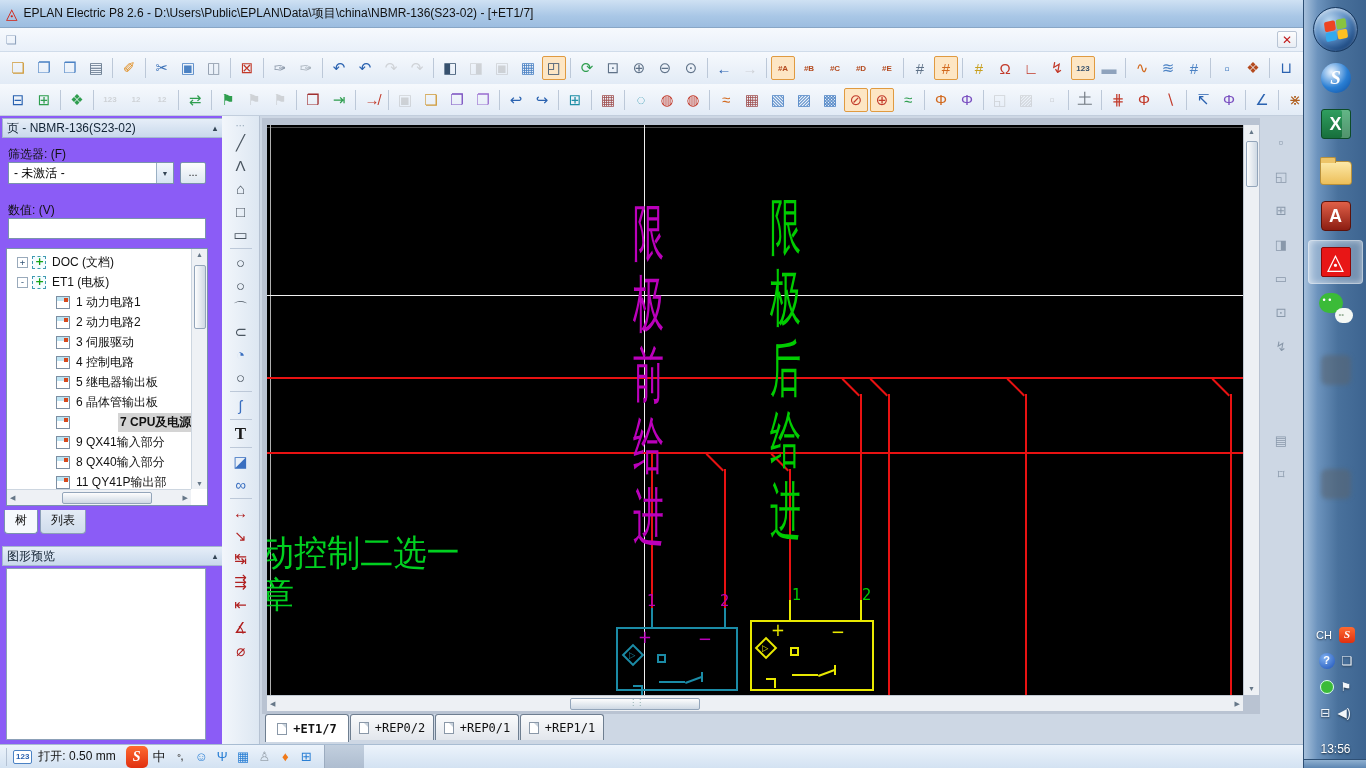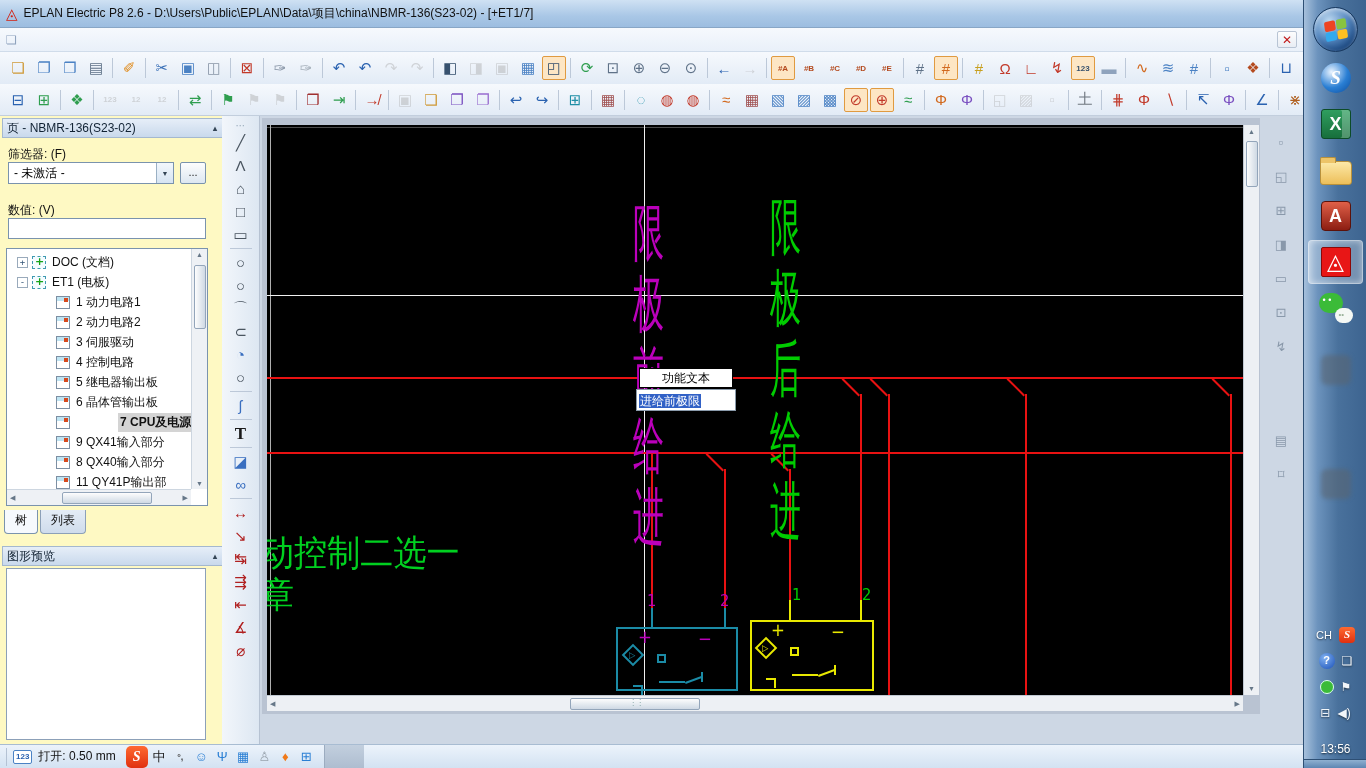--- a/index.html
+++ b/index.html
@@ -31,21 +31,21 @@
   .tbrow2 { top:84px; border-bottom:1px solid #c2cedd; }
   .tb-btn { width:24px; height:24px; display:inline-flex; align-items:center; justify-content:center;
     font-size:15px; border:1px solid transparent; border-radius:2px; margin:0 1px; flex:none; }
   .tb-btn.tiny { font-size:8px; font-weight:bold; letter-spacing:0; }
   .tb-btn.dis { opacity:.4; filter:grayscale(1); }
   .tb-btn.pressed { background:#fde6c4; border-color:#e09a40; }
   .tb-sep { display:inline-block; width:1px; height:20px; background:#bcc8d8; margin:0 3px; flex:none; }
 
   
   .dock { position:absolute; left:0; top:116px; width:246px; bottom:24px;
-    background:#fef9c3; border-right:1px solid #9cacc0; }
+    background:#8b5cf6; border-right:1px solid #9cacc0; }
   .panel-header { position:absolute; left:2px; right:2px; height:20px;
     background:linear-gradient(#e6eef8,#c9d9ec); border:1px solid #a4b8cf;
     font-size:12px; color:#123; display:flex; align-items:center; padding:0 4px; }
   .ph-btns { margin-left:auto; display:flex; gap:5px; }
   .ph-btn { font-size:9px; color:#345; width:12px; text-align:center; }
   .pages-header { top:2px; }
   .dock-label { position:absolute; left:8px; font-size:12px; color:#111; }
   .lbl-filter { top:30px; }
   .lbl-value { top:86px; }
   .combo { position:absolute; left:8px; top:46px; width:166px; height:22px;
@@ -577,43 +577,58 @@
         <div class="vtext vt-front">限
 极
 前
 给
 进</div>
         <div class="vtext vt-rear">限
 极
 后
 给
 进</div>
-        <div class="tooltip">
-          <div class="tt-head">功能文本</div>
-          <div class="tt-val"><span class="tt-sel">进给前极限</span></div>
-        </div>
       </div>
       <div class="vscroll">
           <div class="vthumb"></div>
         </div>
       <div class="hscroll">
           <div class="hthumb"></div>
         </div>
     </div>
     <div class="right-strip">
 
     <span class="rs-btn" style="position: absolute; top: 14px;">▫</span>
         <span class="rs-btn" style="position: absolute; top: 48px;">◱</span>
         <span class="rs-btn" style="position: absolute; top: 82px;">⊞</span>
         <span class="rs-btn" style="position: absolute; top: 116px;">◨</span>
         <span class="rs-btn" style="position: absolute; top: 150px;">▭</span>
         <span class="rs-btn" style="position: absolute; top: 184px;">⊡</span>
         <span class="rs-btn" style="position: absolute; top: 218px;">↯</span>
         <span class="rs-btn" style="position: absolute; top: 312px;">▤</span>
         <span class="rs-btn" style="position: absolute; top: 346px;">⌑</span>
+      </div>
+    <div class="sheet-tabbar">
+
+    <div class="sheet-tab active">
+          <span class="pg-ico"></span>
+          <span class="st-lbl">+ET1/7</span>
+        </div>
+        <div class="sheet-tab">
+          <span class="pg-ico"></span>
+          <span class="st-lbl">+REP0/2</span>
+        </div>
+        <div class="sheet-tab">
+          <span class="pg-ico"></span>
+          <span class="st-lbl">+REP0/1</span>
+        </div>
+        <div class="sheet-tab">
+          <span class="pg-ico"></span>
+          <span class="st-lbl">+REP1/1</span>
+        </div>
       </div>
   </div>
 
   <div class="statusbar">
     <span class="sb-sep"></span>
     <span class="sb-badge">123</span>
     <span class="sb-grid">打开: 0.50 mm</span>
     <span class="ime">
 
     <span class="ime-btn ime-s">S</span>

